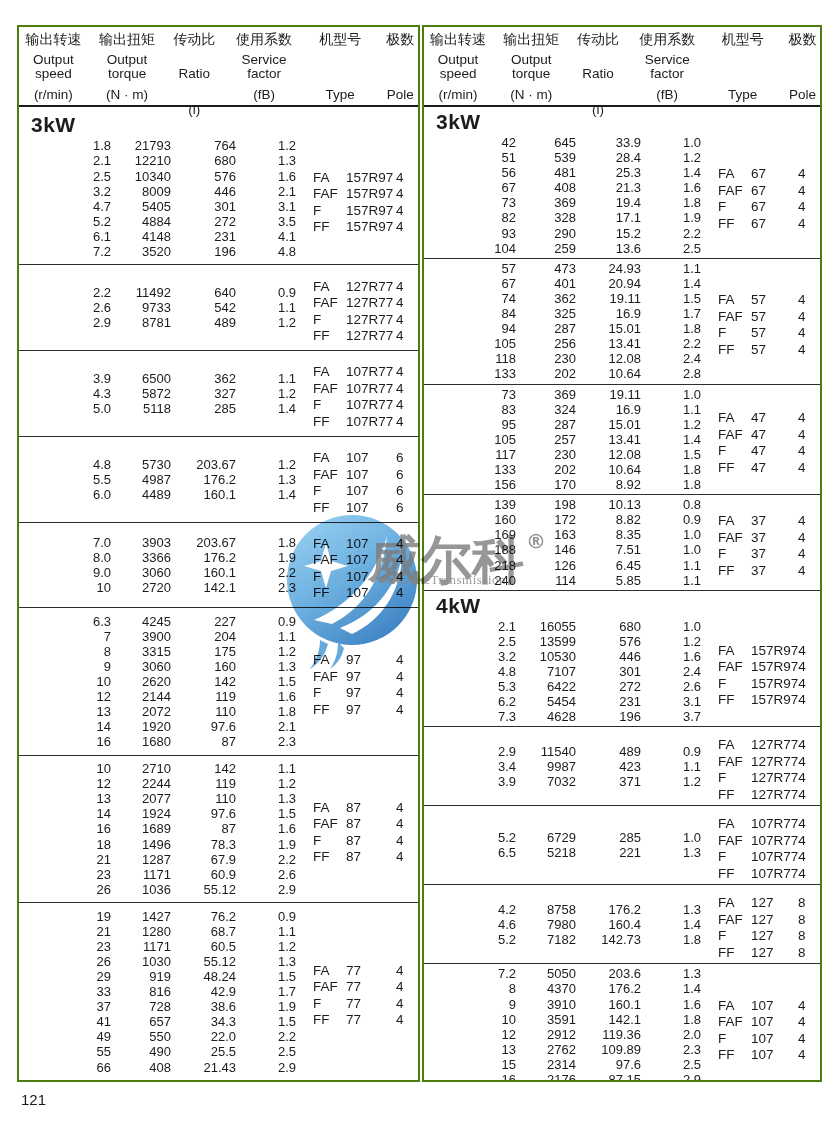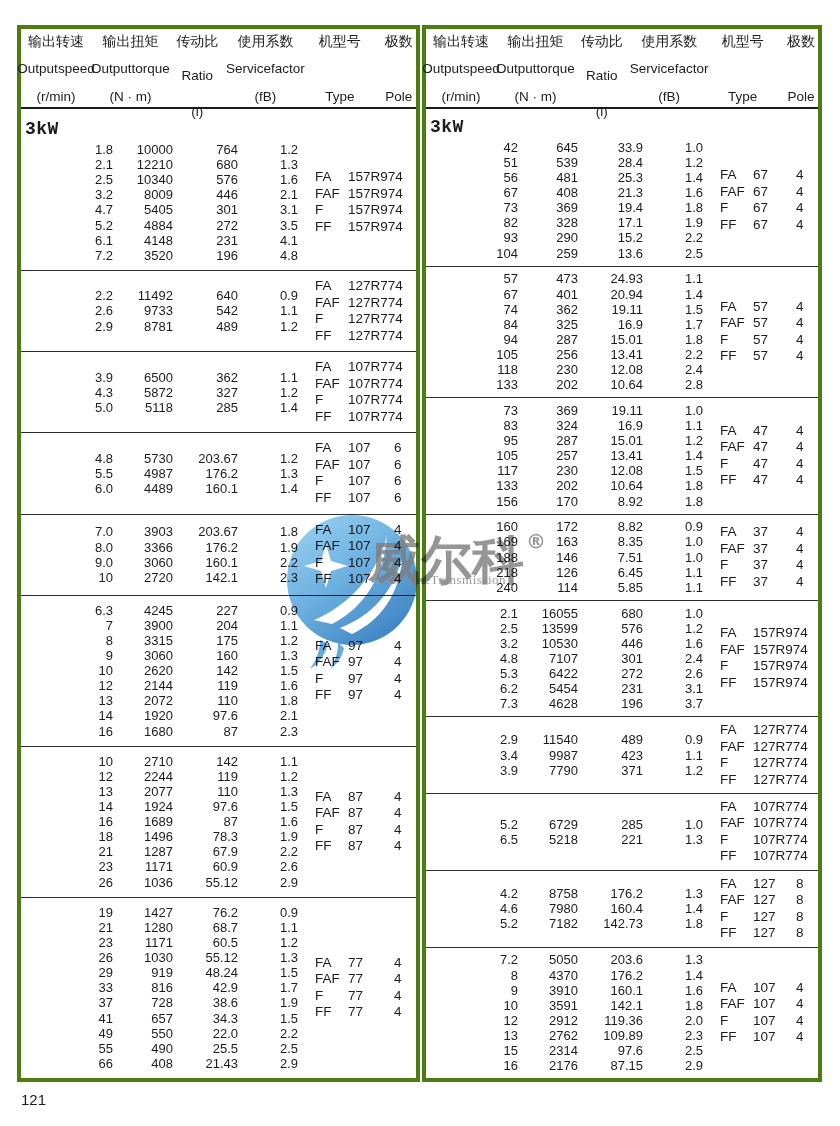--- a/index.html
+++ b/index.html
@@ -2,46 +2,46 @@
 <html><head>
 <meta charset="utf-8">
 <style>
   html,body{margin:0;padding:0;}
   body{
     width:840px;height:1126px;background:#ffffff;position:relative;
     font-family:"Liberation Sans",sans-serif;color:#1c1c1c;overflow:hidden;
   }
   .spec-table{
     position:absolute;top:25px;height:1057px;box-sizing:border-box;
-    border:4px solid #4d7c0f;display:flex;flex-direction:column;background:transparent;
+    border:2px solid #4d7c0f;display:flex;flex-direction:column;background:transparent;
   }
   #table-left{left:17px;width:403px;}
   #table-right{left:422px;width:400px;}
 
   
   .thead{flex:0 0 auto;display:flex;height:80px;border-bottom:2px solid #1a1a1a;padding-top:3px;box-sizing:border-box;}
   .hcol{display:flex;flex-direction:column;align-items:center;box-sizing:border-box;}
   .hzh{font-size:14px;line-height:18px;white-space:nowrap;}
-  .hmid{flex:1;display:flex;flex-direction:row;justify-content:center;align-items:center;font-size:13.5px;line-height:14.5px;}
+  .hmid{flex:1;display:flex;flex-direction:column;justify-content:center;align-items:center;font-size:13.5px;line-height:14.5px;}
   .hunit{font-size:13.5px;line-height:18px;padding-bottom:1px;white-space:nowrap;}
   .w0{width:70px;} .w1{width:80px;} .w2{width:57px;gap:19px;} .w3{width:85px;} .w4{width:70px;} .w5{width:36px;margin-left:8px;}
 
   
   .tbody{flex:1 1 auto;display:flex;flex-direction:column;overflow:hidden;}
   .segment{flex:1 1 auto;display:flex;flex-direction:column;justify-content:center;padding:2px 0;box-sizing:border-box;}
   .segment + .segment{border-top:1px solid #2e2e2e;}
-  .seg-title{font-size:18px;font-weight:bold;line-height:26px;padding-left:4px;letter-spacing:0.5px;font-family:Liberation Mono, monospace;}
+  .seg-title{font-size:21px;font-weight:bold;line-height:26px;padding-left:12px;letter-spacing:0.5px;}
   .seg-content{display:flex;align-items:center;}
   .rows{width:277px;flex:0 0 auto;text-align:right;}
   .row{display:flex;font-size:13px;line-height:15.1px;}
   .c-speed{width:92px;padding-left:17px;box-sizing:border-box;}
   .c-torque{width:60px;}
   .c-ratio{width:65px;}
   .c-factor{width:60px;}
-  .types{flex:1 1 auto;padding-left:17px;font-size:13.5px;}
+  .types{flex:1 1 auto;padding-left:17px;font-size:13.5px;margin-top:8px;}
   .typeline{display:flex;line-height:16.5px;}
   .t-prefix{width:33px;flex:0 0 auto;}
   .t-size{flex:1 1 auto;}
   .t-pole{width:22px;flex:0 0 auto;}
 
   
   .watermark{position:absolute;left:284px;top:498px;width:310px;height:175px;mix-blend-mode:multiply;opacity:0.92;pointer-events:none;}
   .wm-logo{position:absolute;left:0;top:6px;}
   .wm-text{position:absolute;left:84px;top:16px;font-size:52px;line-height:54px;font-weight:bold;
     color:rgba(112,112,112,0.80);white-space:nowrap;font-family:"DejaVu Sans",sans-serif;}
@@ -98,21 +98,21 @@
         <div class="hunit">Pole</div>
       </div>
     </div>
     <div class="tbody">
       <div class="segment">
         <div class="seg-title">3kW</div>
         <div class="seg-content">
           <div class="rows">
             <div class="row">
               <div class="c-speed">1.8</div>
-              <div class="c-torque">10000</div>
+              <div class="c-torque">21793</div>
               <div class="c-ratio">764</div>
               <div class="c-factor">1.2</div>
             </div>
             <div class="row">
               <div class="c-speed">2.1</div>
               <div class="c-torque">12210</div>
               <div class="c-ratio">680</div>
               <div class="c-factor">1.3</div>
             </div>
             <div class="row">
@@ -892,20 +892,26 @@
               <span class="t-size">47</span>
               <span class="t-pole">4</span>
             </div>
           </div>
         </div>
       </div>
       <div class="segment">
         <div class="seg-content">
           <div class="rows">
             <div class="row">
+              <div class="c-speed">139</div>
+              <div class="c-torque">198</div>
+              <div class="c-ratio">10.13</div>
+              <div class="c-factor">0.8</div>
+            </div>
+            <div class="row">
               <div class="c-speed">160</div>
               <div class="c-torque">172</div>
               <div class="c-ratio">8.82</div>
               <div class="c-factor">0.9</div>
             </div>
             <div class="row">
               <div class="c-speed">169</div>
               <div class="c-torque">163</div>
               <div class="c-ratio">8.35</div>
               <div class="c-factor">1.0</div>
@@ -947,20 +953,21 @@
             </div>
             <div class="typeline">
               <span class="t-prefix">FF</span>
               <span class="t-size">37</span>
               <span class="t-pole">4</span>
             </div>
           </div>
         </div>
       </div>
       <div class="segment">
+        <div class="seg-title">4kW</div>
         <div class="seg-content">
           <div class="rows">
             <div class="row">
               <div class="c-speed">2.1</div>
               <div class="c-torque">16055</div>
               <div class="c-ratio">680</div>
               <div class="c-factor">1.0</div>
             </div>
             <div class="row">
               <div class="c-speed">2.5</div>
@@ -1033,21 +1040,21 @@
               <div class="c-factor">0.9</div>
             </div>
             <div class="row">
               <div class="c-speed">3.4</div>
               <div class="c-torque">9987</div>
               <div class="c-ratio">423</div>
               <div class="c-factor">1.1</div>
             </div>
             <div class="row">
               <div class="c-speed">3.9</div>
-              <div class="c-torque">7790</div>
+              <div class="c-torque">7032</div>
               <div class="c-ratio">371</div>
               <div class="c-factor">1.2</div>
             </div>
           </div>
           <div class="types">
             <div class="typeline">
               <span class="t-prefix">FA</span>
               <span class="t-size">127R77</span>
               <span class="t-pole">4</span>
             </div>

